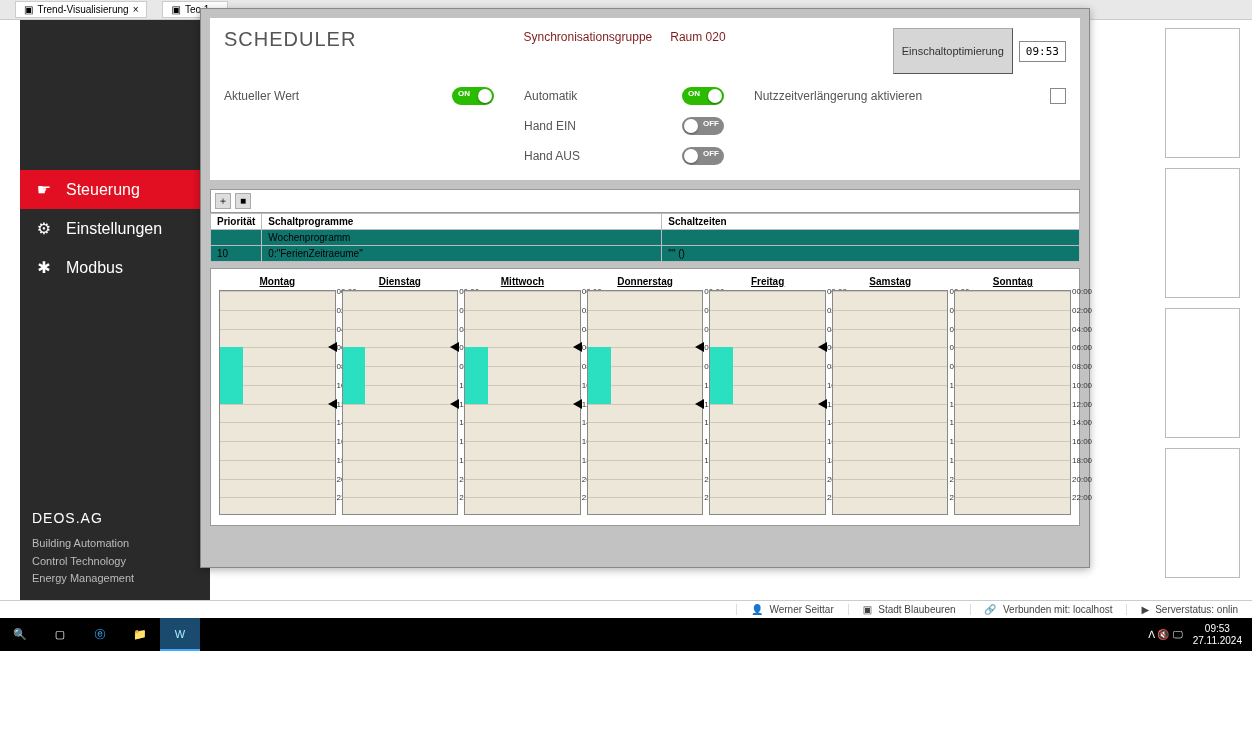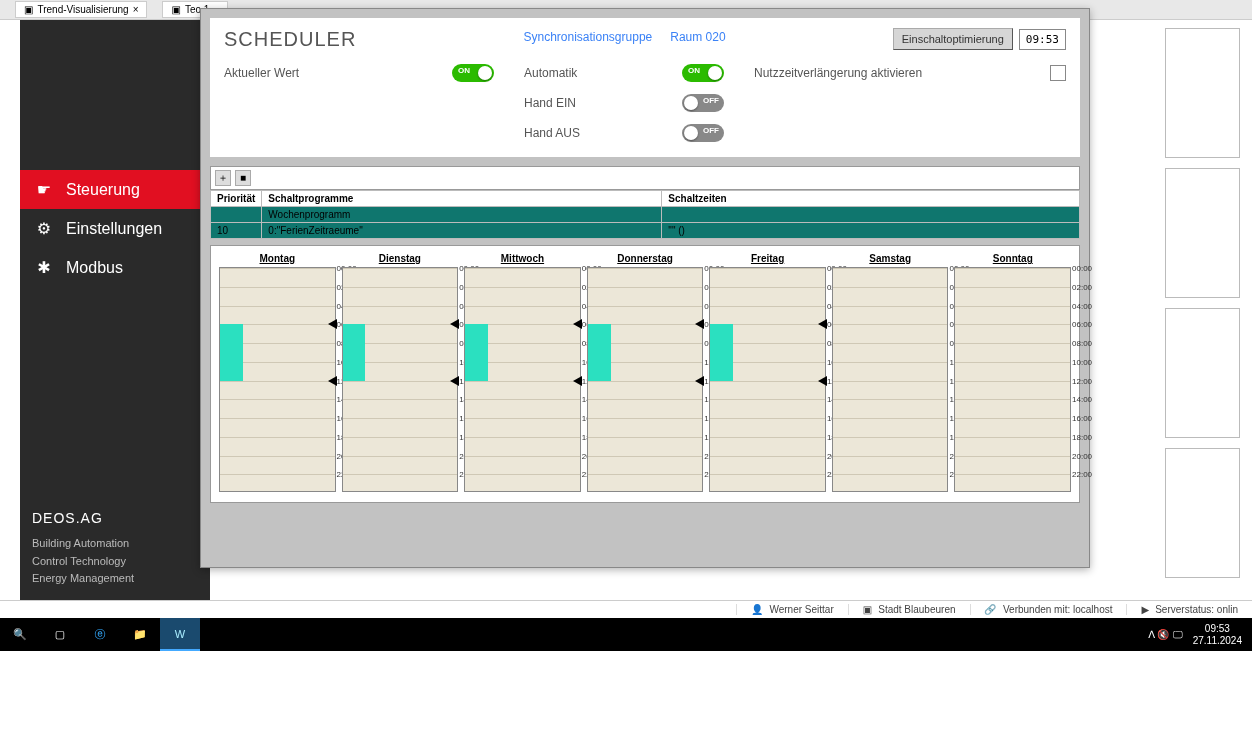--- a/index.html
+++ b/index.html
@@ -21,23 +21,23 @@
 .content-right { flex:1; position:relative; padding:10px; }
 .panel-ghost { position:absolute; right:12px; top:8px; width:75px; height:570px;}
 .panel-ghost div { border:1px solid #bbb; background:#fff; height:130px; margin-bottom:10px;}
 .below-dialog { position:absolute; bottom:10px; left:230px; right:128px; display:flex; gap:10px;}
 .below-dialog span{ height:12px; flex:1; border:1px solid #aaa; background:#fff;}
 
 .dialog { position:absolute; left:200px; top:8px; width:890px; height:560px; background:#c2c2c2; border:1px solid #888; box-shadow:0 2px 8px rgba(0,0,0,.3); z-index:50;}
 .dialog-head { background:#fff; margin:9px; padding:10px 14px 14px; }
 .dlg-top { display:flex; align-items:flex-start; justify-content:space-between; }
 .dlg-title { font-size:20px; color:#555; font-weight:400; letter-spacing:1px;}
-.sync { font-size:12px; color:#3b82f6; display:flex; gap:18px; align-items:flex-start; margin-top:2px;}
+.sync { font-size:12px; color:#7f1d1d; display:flex; gap:18px; align-items:flex-start; margin-top:2px;}
 .btns-top { display:flex; gap:6px; align-items:center;}
-.opt-btn { background:#d6d6d6; border:1px outset #aaa; font-size:11px; padding:4px 8px; color:#333;}
+.opt-btn { background:#d6d6d6; border:1px outset #aaa; font-size:11px; padding:16px 8px; color:#333;}
 .time-box { background:#fff; border:1px solid #888; font-size:11px; padding:3px 6px; font-family:monospace;}
 
 .status-grid { display:flex; gap:30px; margin-top:12px; font-size:12px; color:#555;}
 .status-col { display:flex; flex-direction:column; gap:10px; }
 .status-col.left { width:270px;}
 .status-col.mid { width:200px;}
 .status-col.right { flex:1;}
 .status-row { display:flex; align-items:center; justify-content:space-between; height:20px;}
 .status-row .label { flex:1;}
 .status-row .val { width:80px; text-align:right;}

